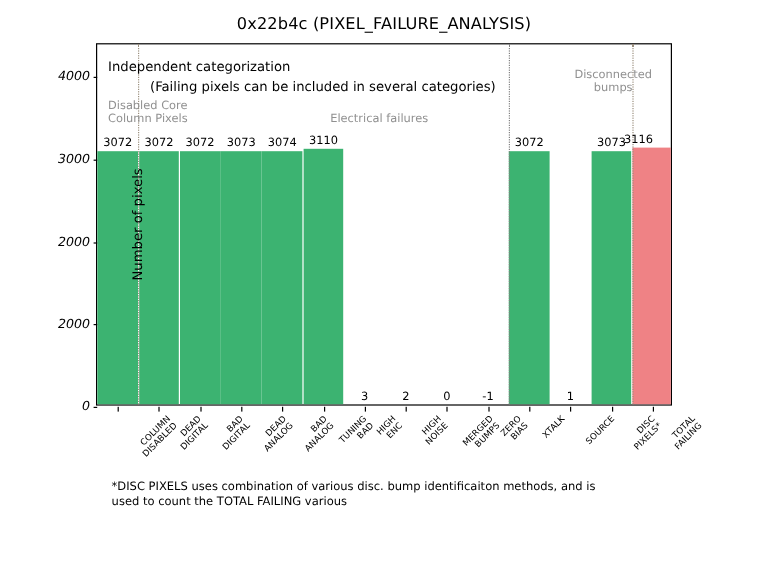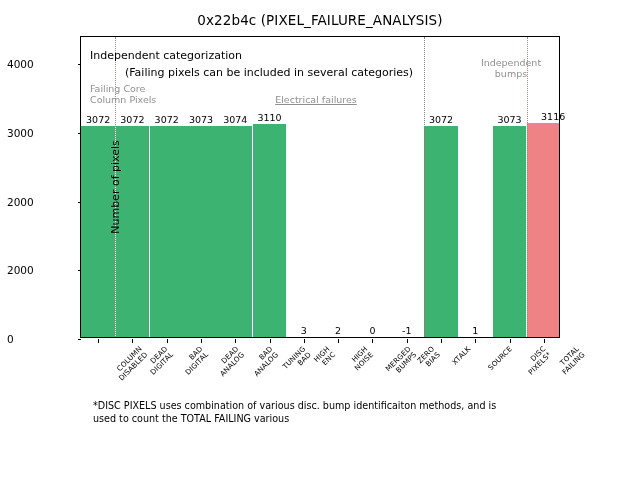--- a/index.html
+++ b/index.html
@@ -89,23 +89,25 @@
     white-space: nowrap;
     line-height: 11px;
   }
   .annot-center { text-align: center; }
 
   
   .ytick-label {
     position: absolute;
     right: 0;
     width: 68px;
+    text-align: right;
     font-size: 10.5px;
     color: #000000;
     transform: translateY(-50%);
+    font-style: italic;
   }
   .ytick-mark {
     position: absolute;
     left: 0;
     width: 3.5px;
     height: 0;
     border-top: 1px solid #000000;
   }
   .ylabel {
     position: absolute;
@@ -184,37 +186,37 @@
         <div class="bar-label" style="left: 102.857px; width: 34.2857px; top: 77.0805px;">3073</div>
         <div class="bar-label" style="left: 137.143px; width: 34.2857px; top: 77.0118px;">3074</div>
         <div class="bar-label" style="left: 171.429px; width: 34.2857px; top: 74.5409px;">3110</div>
         <div class="bar-label" style="left: 205.714px; width: 34.2857px; top: 287.794px;">3</div>
         <div class="bar-label" style="left: 240px; width: 34.2857px; top: 287.863px;">2</div>
         <div class="bar-label" style="left: 274.286px; width: 34.2857px; top: 288px;">0</div>
         <div class="bar-label" style="left: 308.571px; width: 34.2857px; top: 288px;">-1</div>
         <div class="bar-label" style="left: 342.857px; width: 34.2857px; top: 77.1491px;">3072</div>
         <div class="bar-label" style="left: 377.143px; width: 34.2857px; top: 287.931px;">1</div>
         <div class="bar-label" style="left: 411.429px; width: 34.2857px; top: 77.0805px;">3073</div>
-        <div class="bar-label" style="left: 455px; width: 34.2857px; top: 74.1291px;">3116</div>
+        <div class="bar-label" style="left: 434px; width: 34.2857px; top: 74.1291px;">3116</div>
       </div>
 
     <div class="annot-main" style="left:9px; top:12px;">Independent categorization</div>
     <div class="annot-main" style="left:9px; top:29px;margin-left:35px;">(Failing pixels can be included in several categories)</div>
 
     <div class="annot-group" style="left:9px; top:46px;">
-      <span>Failing Core</span><br>
+      <span>Disabled Core</span><br>
       <span>Column Pixels</span>
     </div>
 
-    <div class="annot-group annot-center" style="left:150px; top:57px; width:170px;text-decoration:underline;">
+    <div class="annot-group annot-center" style="left:150px; top:57px; width:170px;">
       <span>Electrical failures</span>
     </div>
 
     <div class="annot-group annot-center" style="left:370px; top:20px; width:120px;">
-      <span>Independent</span><br>
+      <span>Disconnected</span><br>
       <span>bumps</span>
     </div>
 
     <div id="yticks-layer">
         <div class="ytick-mark" style="top: 302px; left: -3.5px;"></div>
         <div class="ytick-label" style="top: 302px; right: 100%; margin-right: 6px;">0</div>
         <div class="ytick-mark" style="top: 233.364px; left: -3.5px;"></div>
         <div class="ytick-label" style="top: 233.364px; right: 100%; margin-right: 6px;">2000</div>
         <div class="ytick-mark" style="top: 164.727px; left: -3.5px;"></div>
         <div class="ytick-label" style="top: 164.727px; right: 100%; margin-right: 6px;">2000</div>

